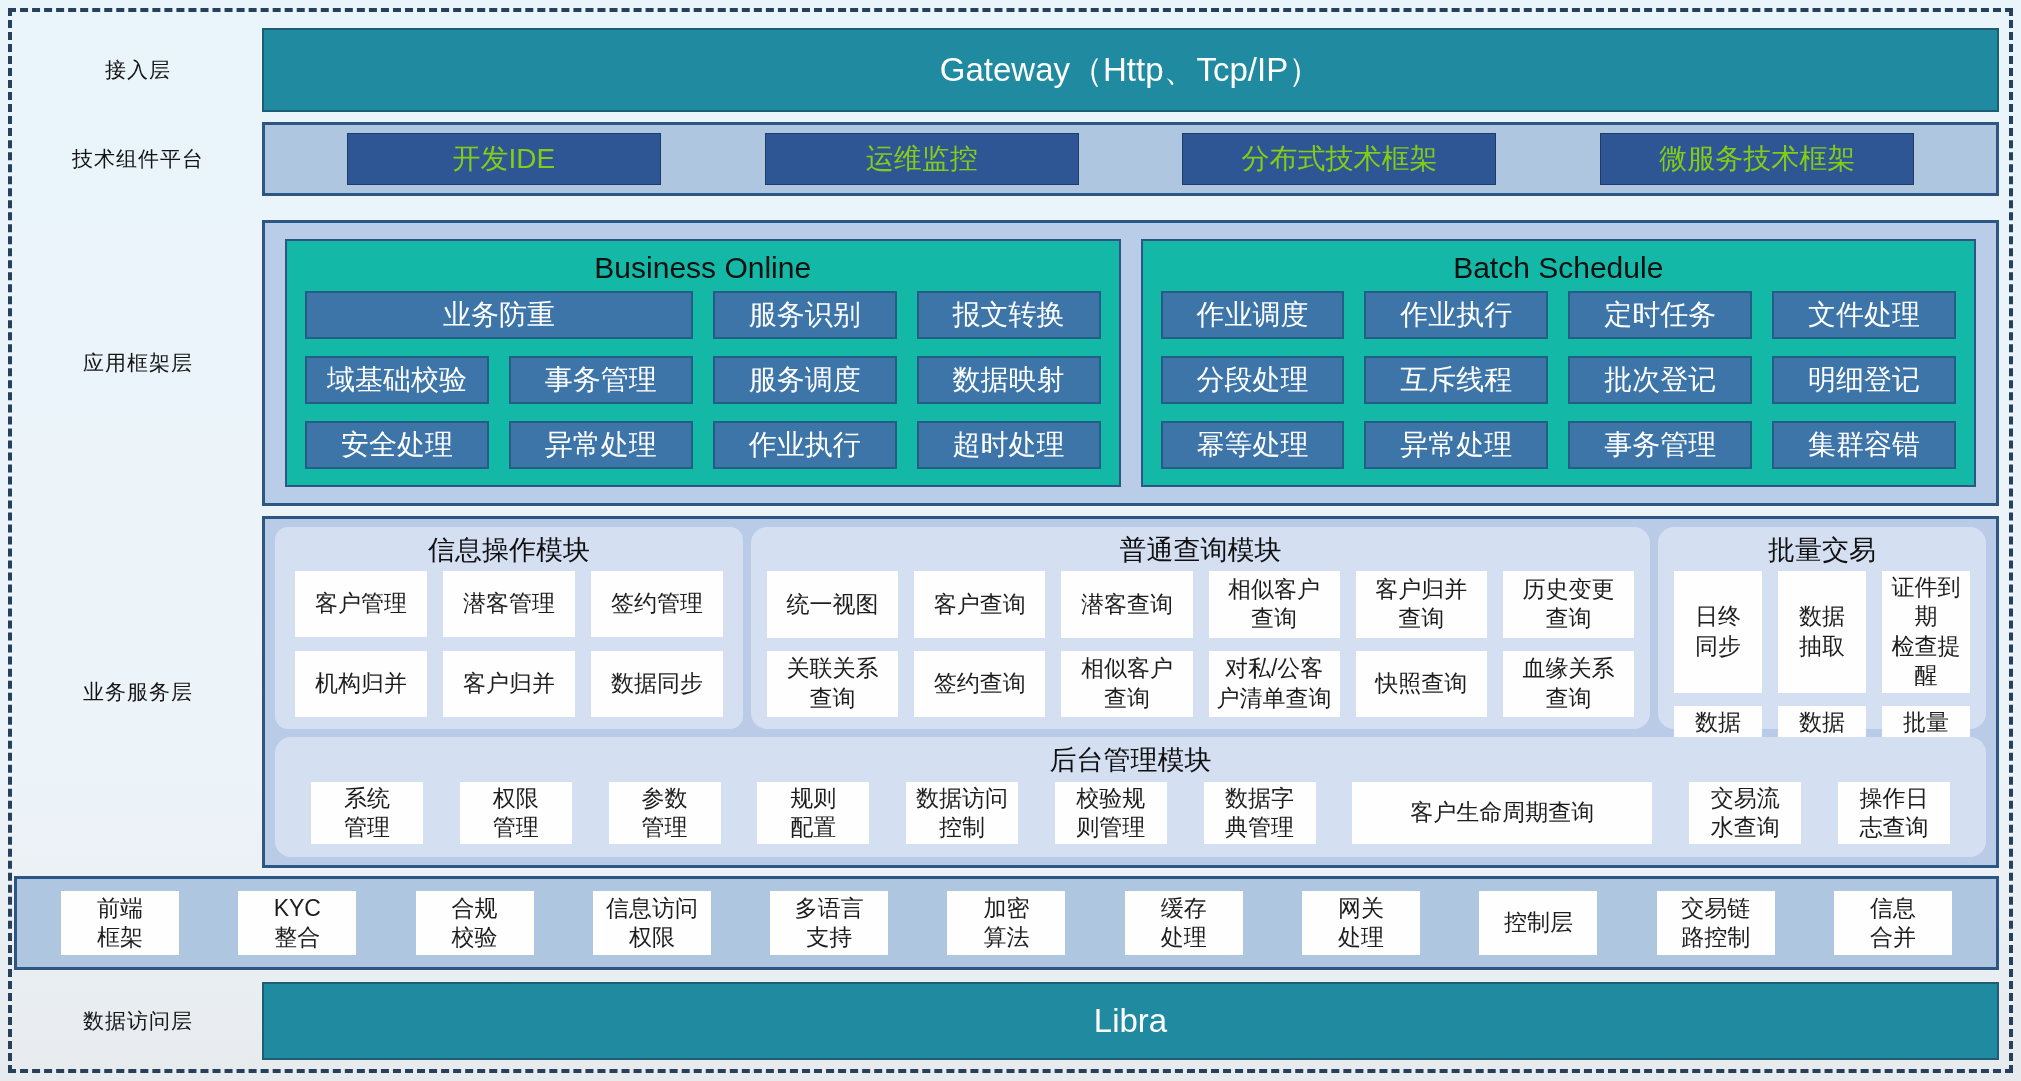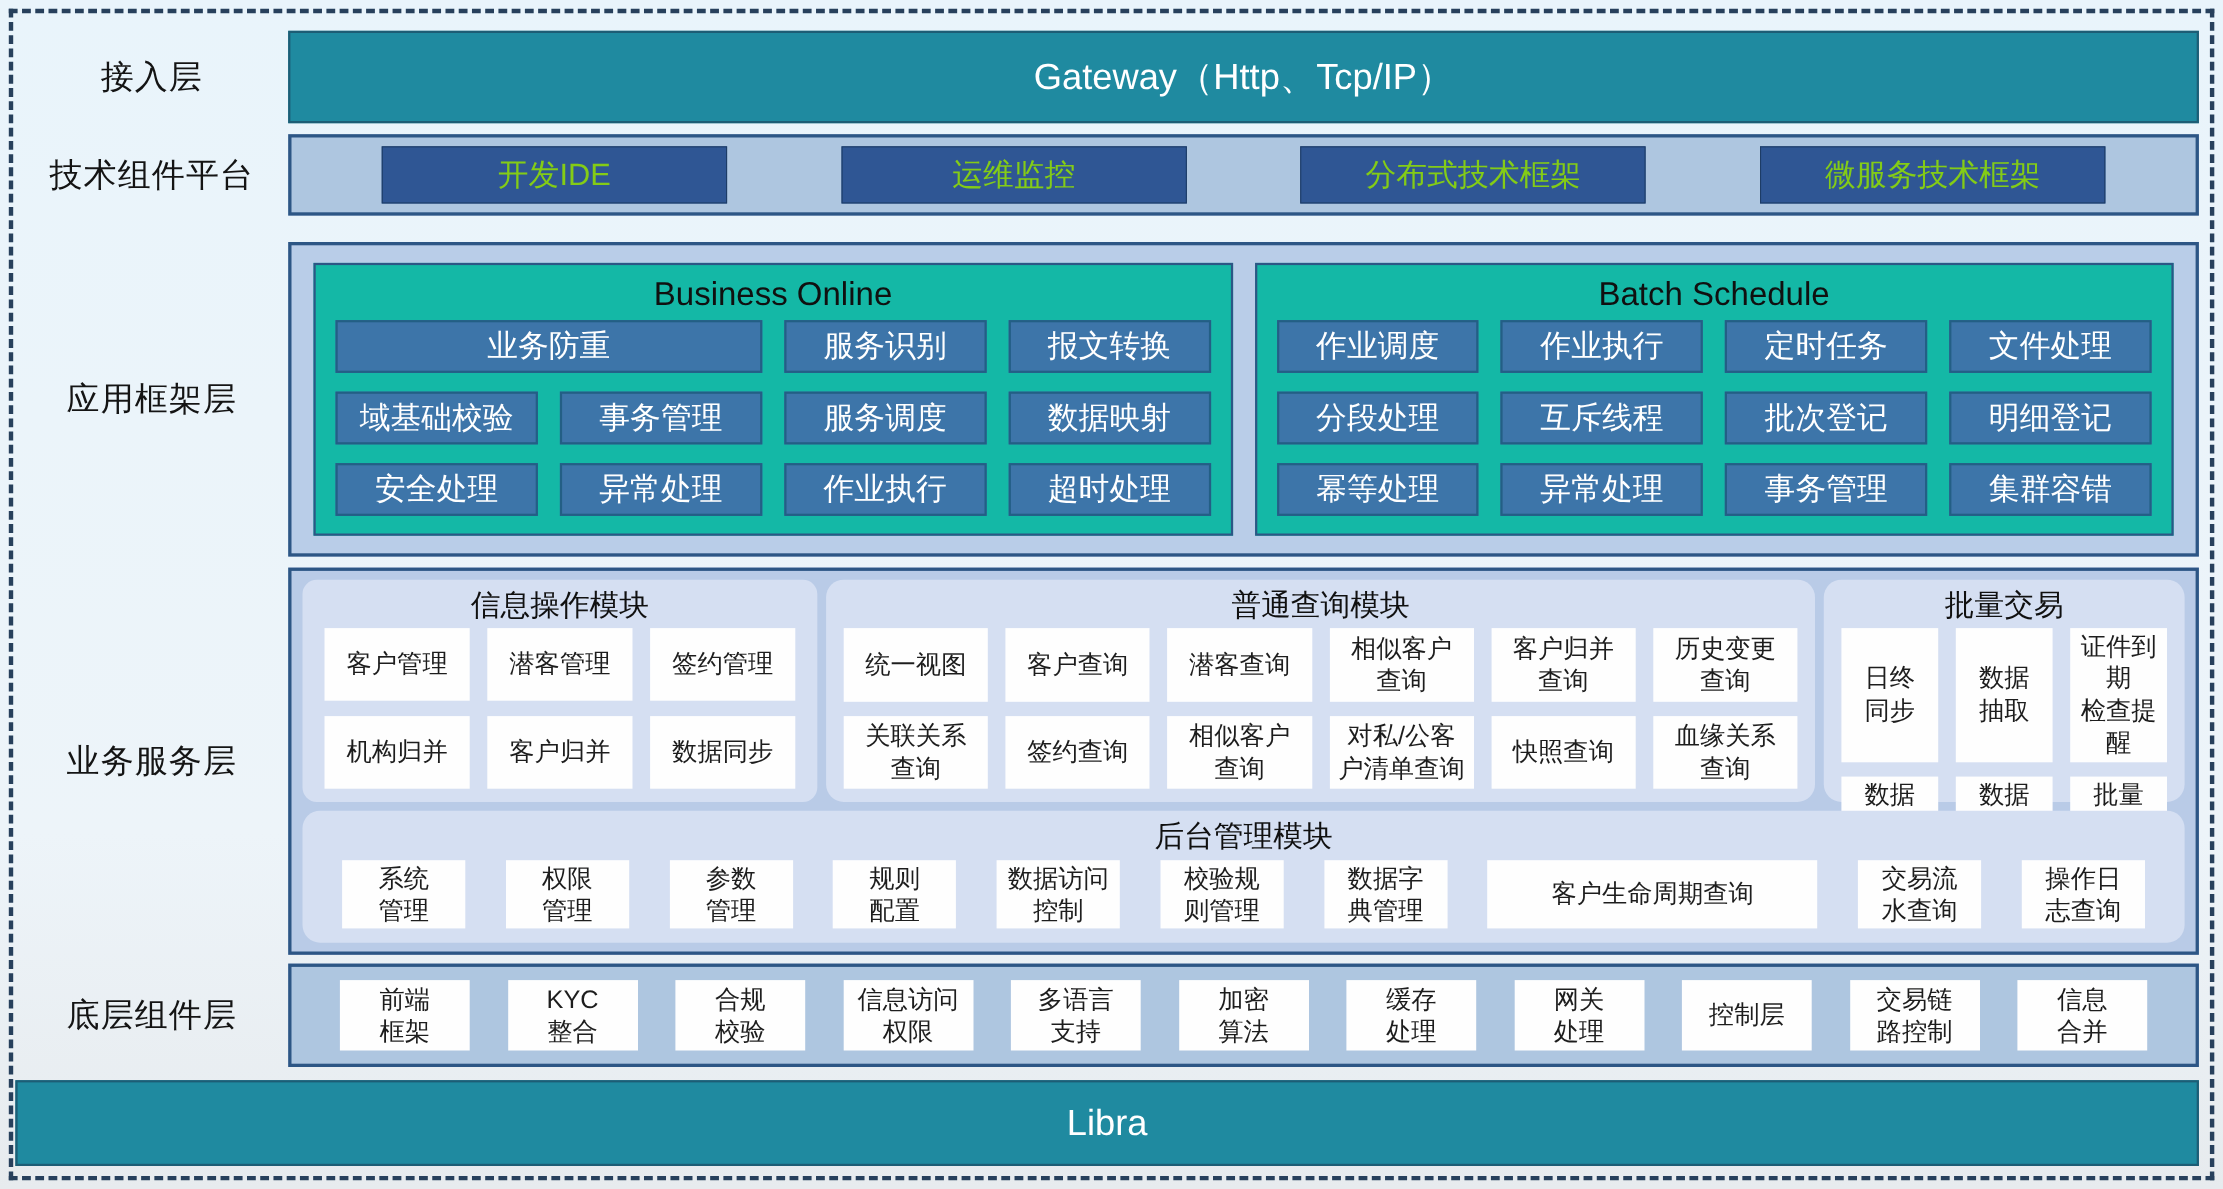--- a/index.html
+++ b/index.html
@@ -6,21 +6,21 @@
   body{
     width:2021px;height:1081px;position:relative;overflow:hidden;
     background:linear-gradient(180deg,#e9f4fb 0%,#edf4f9 70%,#e7ebee 100%);
     font-family:"Liberation Sans","DejaVu Sans",sans-serif;
     -webkit-font-smoothing:antialiased;
   }
   .frame{position:absolute;inset:8px;border:4px dashed #27405c;pointer-events:none;}
   .page{position:absolute;left:14px;top:12px;right:22px;display:flex;flex-direction:column;}
   .row{display:flex;align-items:stretch;}
   .label{width:248px;flex:0 0 248px;display:flex;align-items:center;justify-content:center;
-         font-size:30px;color:#141414;letter-spacing:1px;}
+         font-size:21px;color:#141414;letter-spacing:1px;}
   .content{flex:1;}
 
   .r-access{margin-top:16px;height:84px;}
   .teal-bar{height:100%;box-sizing:border-box;background:#1f8aa0;border:2px solid #1d5d75;
             color:#ffffff;display:flex;align-items:center;justify-content:center;font-size:33px;}
 
   .r-tech{margin-top:10px;height:74px;}
   .tech-container{height:100%;box-sizing:border-box;background:#aec6e0;border:3px solid #2d5685;
                   display:flex;align-items:center;justify-content:space-around;padding:0 30px;}
   .navy-btn{width:312px;height:50px;background:#2f5694;border:1px solid #1d3c66;color:#84cc16;
@@ -213,21 +213,20 @@
 水查询</div>
               <div class="white-btn">操作日
 志查询</div>
             </div>
         </div>
       </div>
     </div>
   </div>
 
   <div class="row r-base">
-    <div class="label">底层组件层</div>
     <div class="content">
       <div class="base-container">
           <div class="white-btn">前端
 框架</div>
           <div class="white-btn">KYC
 整合</div>
           <div class="white-btn">合规
 校验</div>
           <div class="white-btn">信息访问
 权限</div>
@@ -242,18 +241,19 @@
           <div class="white-btn">控制层</div>
           <div class="white-btn">交易链
 路控制</div>
           <div class="white-btn">信息
 合并</div>
         </div>
     </div>
   </div>
 
   <div class="row r-data">
+    <div class="label">数据访问层</div>
     <div class="content">
       <div class="teal-bar">Libra</div>
     </div>
   </div>
 
 </div>
 
 </body></html>

